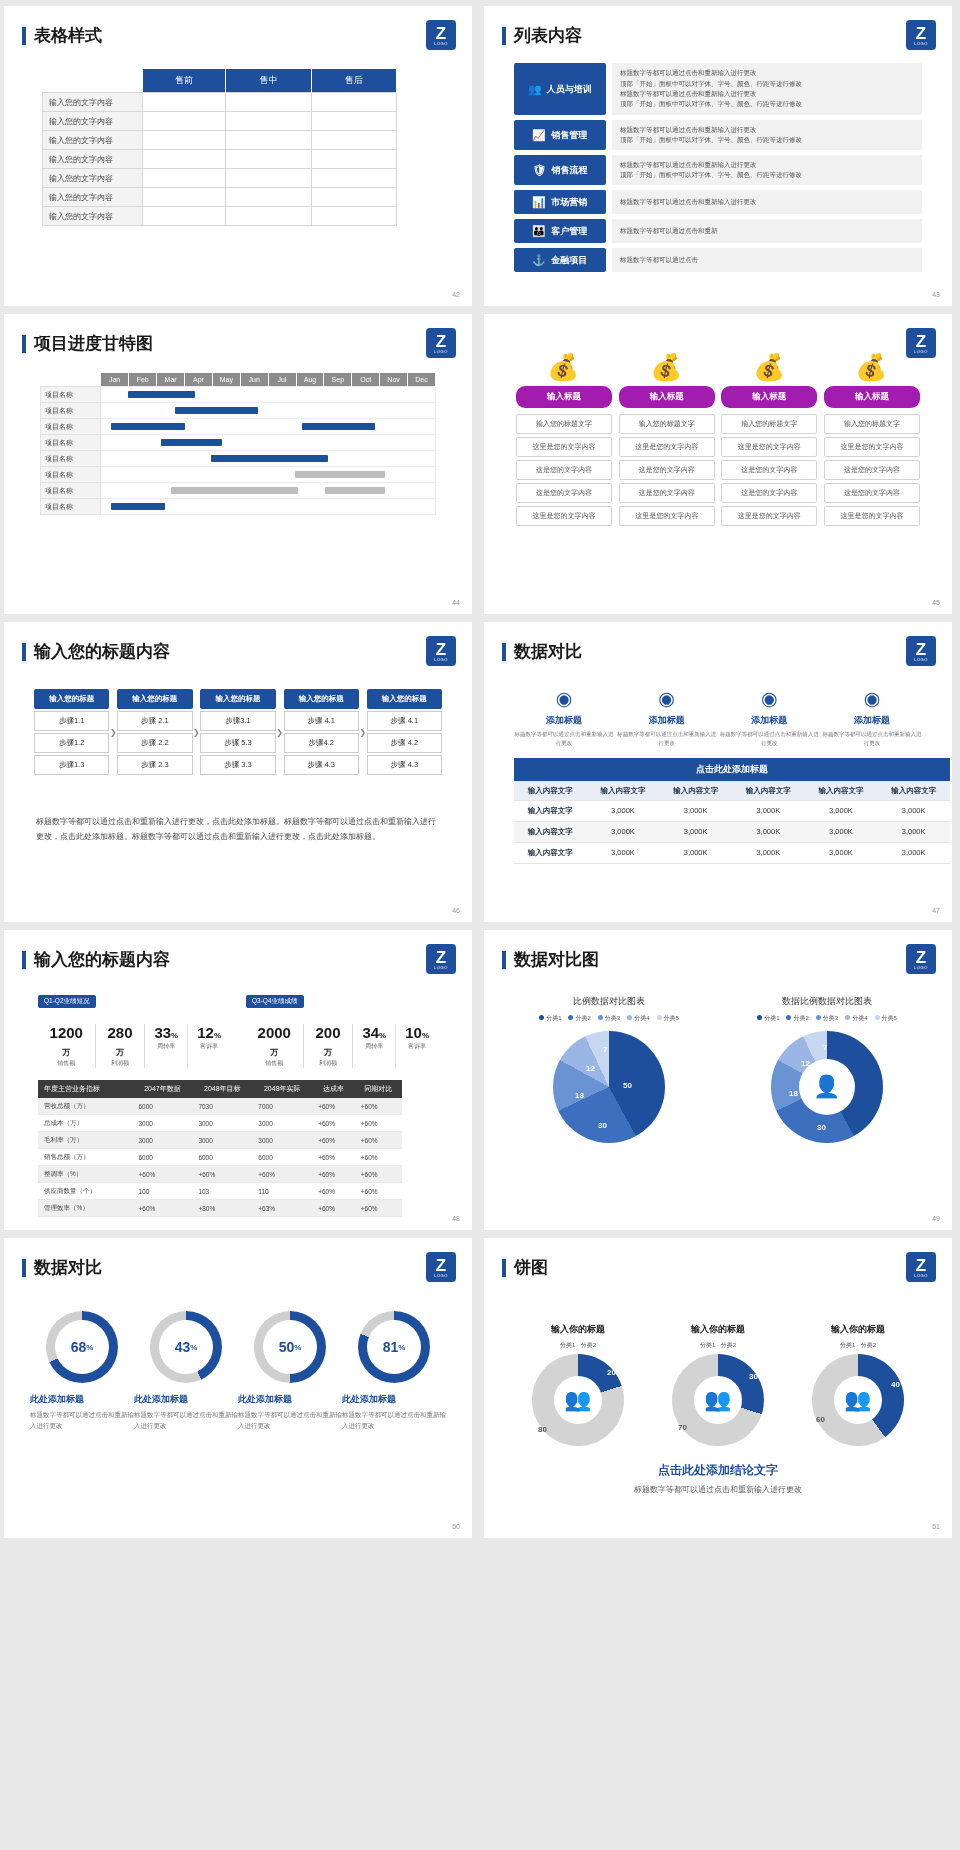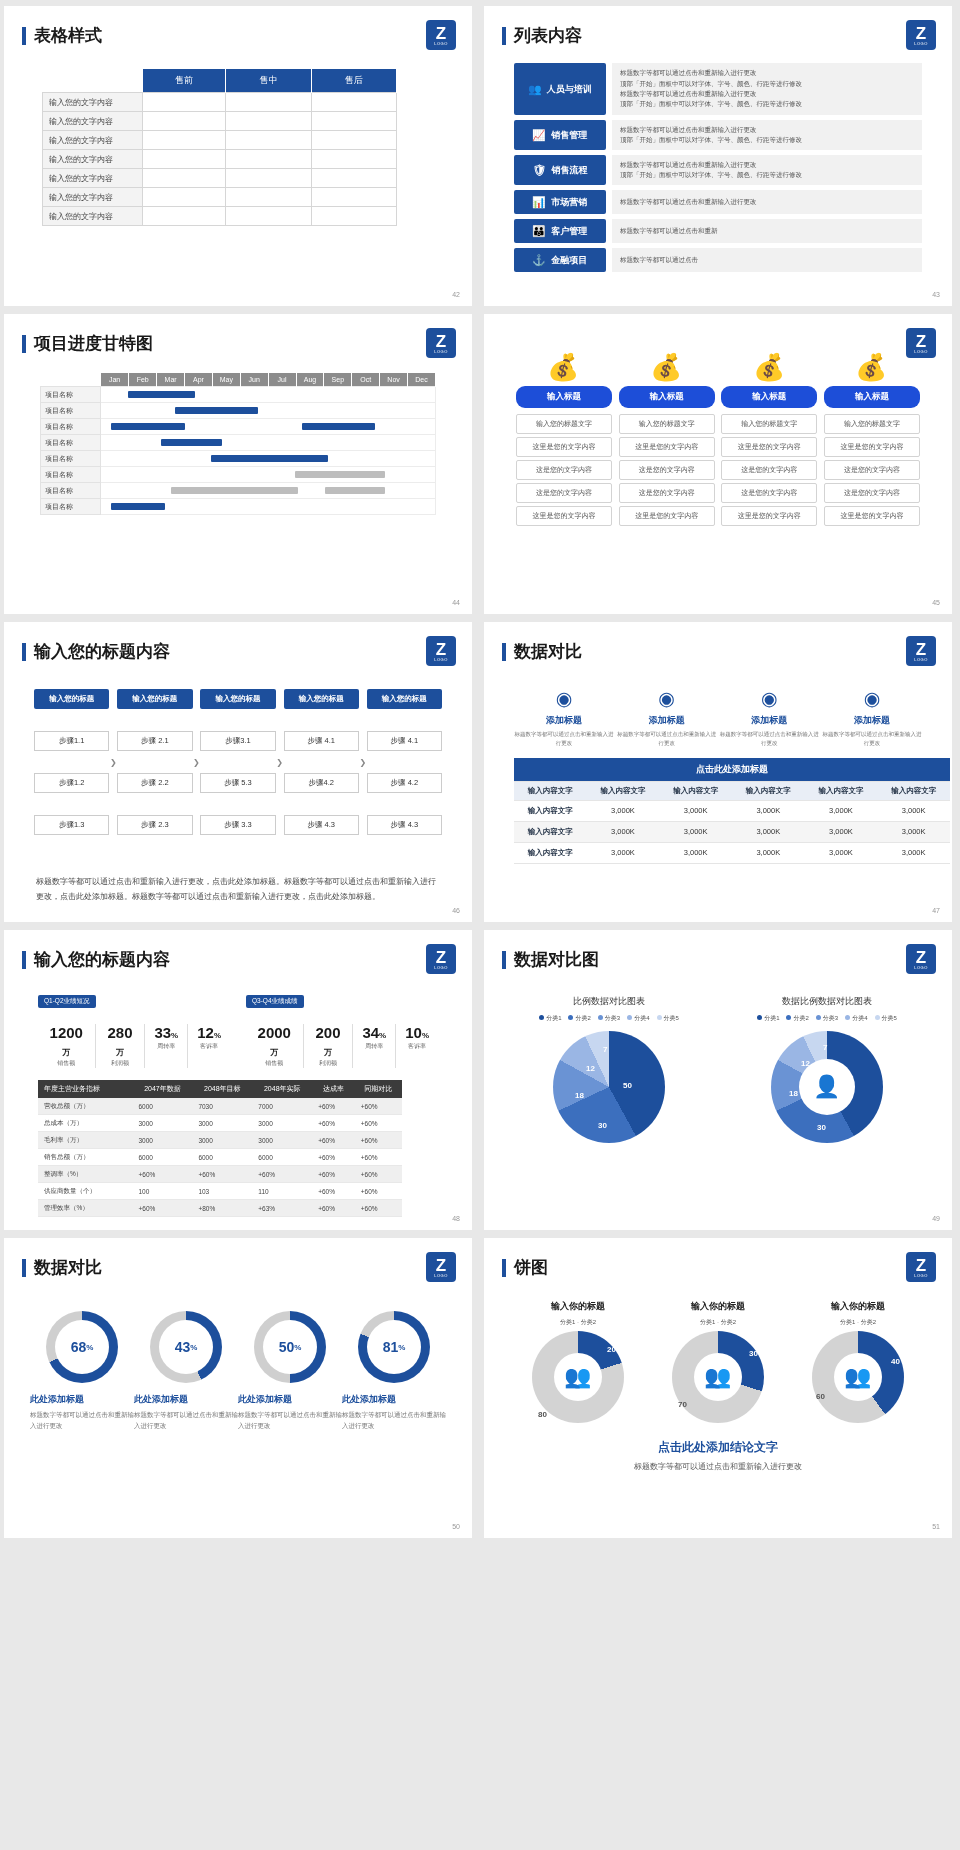--- a/index.html
+++ b/index.html
@@ -82,33 +82,33 @@
   .gantt th.corner { background:#fff; border:none; }
   .gantt td.name { background:#f3f3f3; border:1px solid #e2e2e2; font-size:7px; padding:0 4px; height:16px; color:#444;}
   .gantt td.cell { border:1px solid #ececec; height:16px; padding:0; position:relative; }
   .gbar { position:absolute; top:4px; height:7px; border-radius:1px; }
 
   
   .cols45 { display:flex; justify-content:space-between; margin: 26px 16px 0 16px; }
   .col45 { width: 96px; }
   .coin { text-align:center; color:#1d4f9c; font-size: 26px; line-height:1; }
   .btn45 {
-    background:#1d4ed8; color:#fff; font-size:8.5px; text-align:center; padding:5px 0;
+    background:#a21caf; color:#fff; font-size:8.5px; text-align:center; padding:5px 0;
     border-radius: 9px; margin: 6px 0 6px 0; font-weight:bold;
   }
   .cell45 {
     border:1px solid #d3d3d3; font-size:7px; color:#555; text-align:center; padding:4px 0;
     margin-bottom:3px; border-radius:2px;
   }
 
   
   .steps46 { display:flex; justify-content:space-between; margin: 26px 14px 0 14px; }
   .scol { width: 77px; }
   .shead { background:#1d4f9c; color:#fff; font-size:7.5px; text-align:center; padding:5px 0; border-radius:2px; font-weight:bold;}
-  .sitem { border:1px solid #ccc; font-size:7.5px; text-align:center; padding:4px 0; margin-top:22px; color:#333;}
+  .sitem { border:1px solid #ccc; font-size:7.5px; text-align:center; padding:4px 0; margin-top:2px; color:#333;}
   .arrowcol { width: 8px; display:flex; align-items:center; justify-content:center; color:#888; font-size:8px; }
   .p46 { margin: 39px 16px 0 16px; font-size: 8px; line-height: 1.9; color:#444; }
 
   
   .ic47row { display:flex; justify-content:space-between; margin: 24px 14px 0 14px; }
   .ic47 { width: 100px; text-align:center; }
   .ic47 .circ { color:#1d4f9c; font-size: 19px; }
   .ic47 .t { color:#1d4f9c; font-weight:bold; font-size:9px; margin-top:4px; }
   .ic47 .d { font-size:5.5px; color:#777; line-height:1.6; margin-top:3px; }
   .tbl47 { margin: 10px 14px 0 14px; width: 436px; border-collapse:collapse; font-size:7.5px;}
@@ -798,29 +798,29 @@
 
   <div class="slide">
     <div class="slide-title">
       <span class="bar"></span>
       <span>饼图</span>
     </div>
     <div class="logo">
       <span>Z</span>
       <small>LOGO</small>
     </div>
-    <div class="donuts" style="margin-top:21px">
+    <div class="donuts" style="margin-top:44px">
       <div class="dcol">
         <div class="dttl">输入你的标题</div>
         <div class="dlegend">分类1 · 分类2</div>
         <div class="dwrap">
           <div style="position:absolute;inset:0;border-radius:50%;background:conic-gradient(#1d4f9c 0 20%, #d3d3d3 20% 100%);"></div>
           <div class="dcenter">👥</div>
           <div class="dnum" style="right:8px;top:14px;color:#fff">20</div>
-          <div class="dnum" style="left:6px;bottom:4px;color:#555">80</div>
+          <div class="dnum" style="left:6px;bottom:12px;color:#555">80</div>
         </div>
       </div>
       <div class="dcol">
         <div class="dttl">输入你的标题</div>
         <div class="dlegend">分类1 · 分类2</div>
         <div class="dwrap">
           <div style="position:absolute;inset:0;border-radius:50%;background:conic-gradient(#1d4f9c 0 30%, #d3d3d3 30% 100%);"></div>
           <div class="dcenter">👥</div>
           <div class="dnum" style="right:6px;top:18px;color:#fff">30</div>
           <div class="dnum" style="left:6px;bottom:14px;color:#555">70</div>

